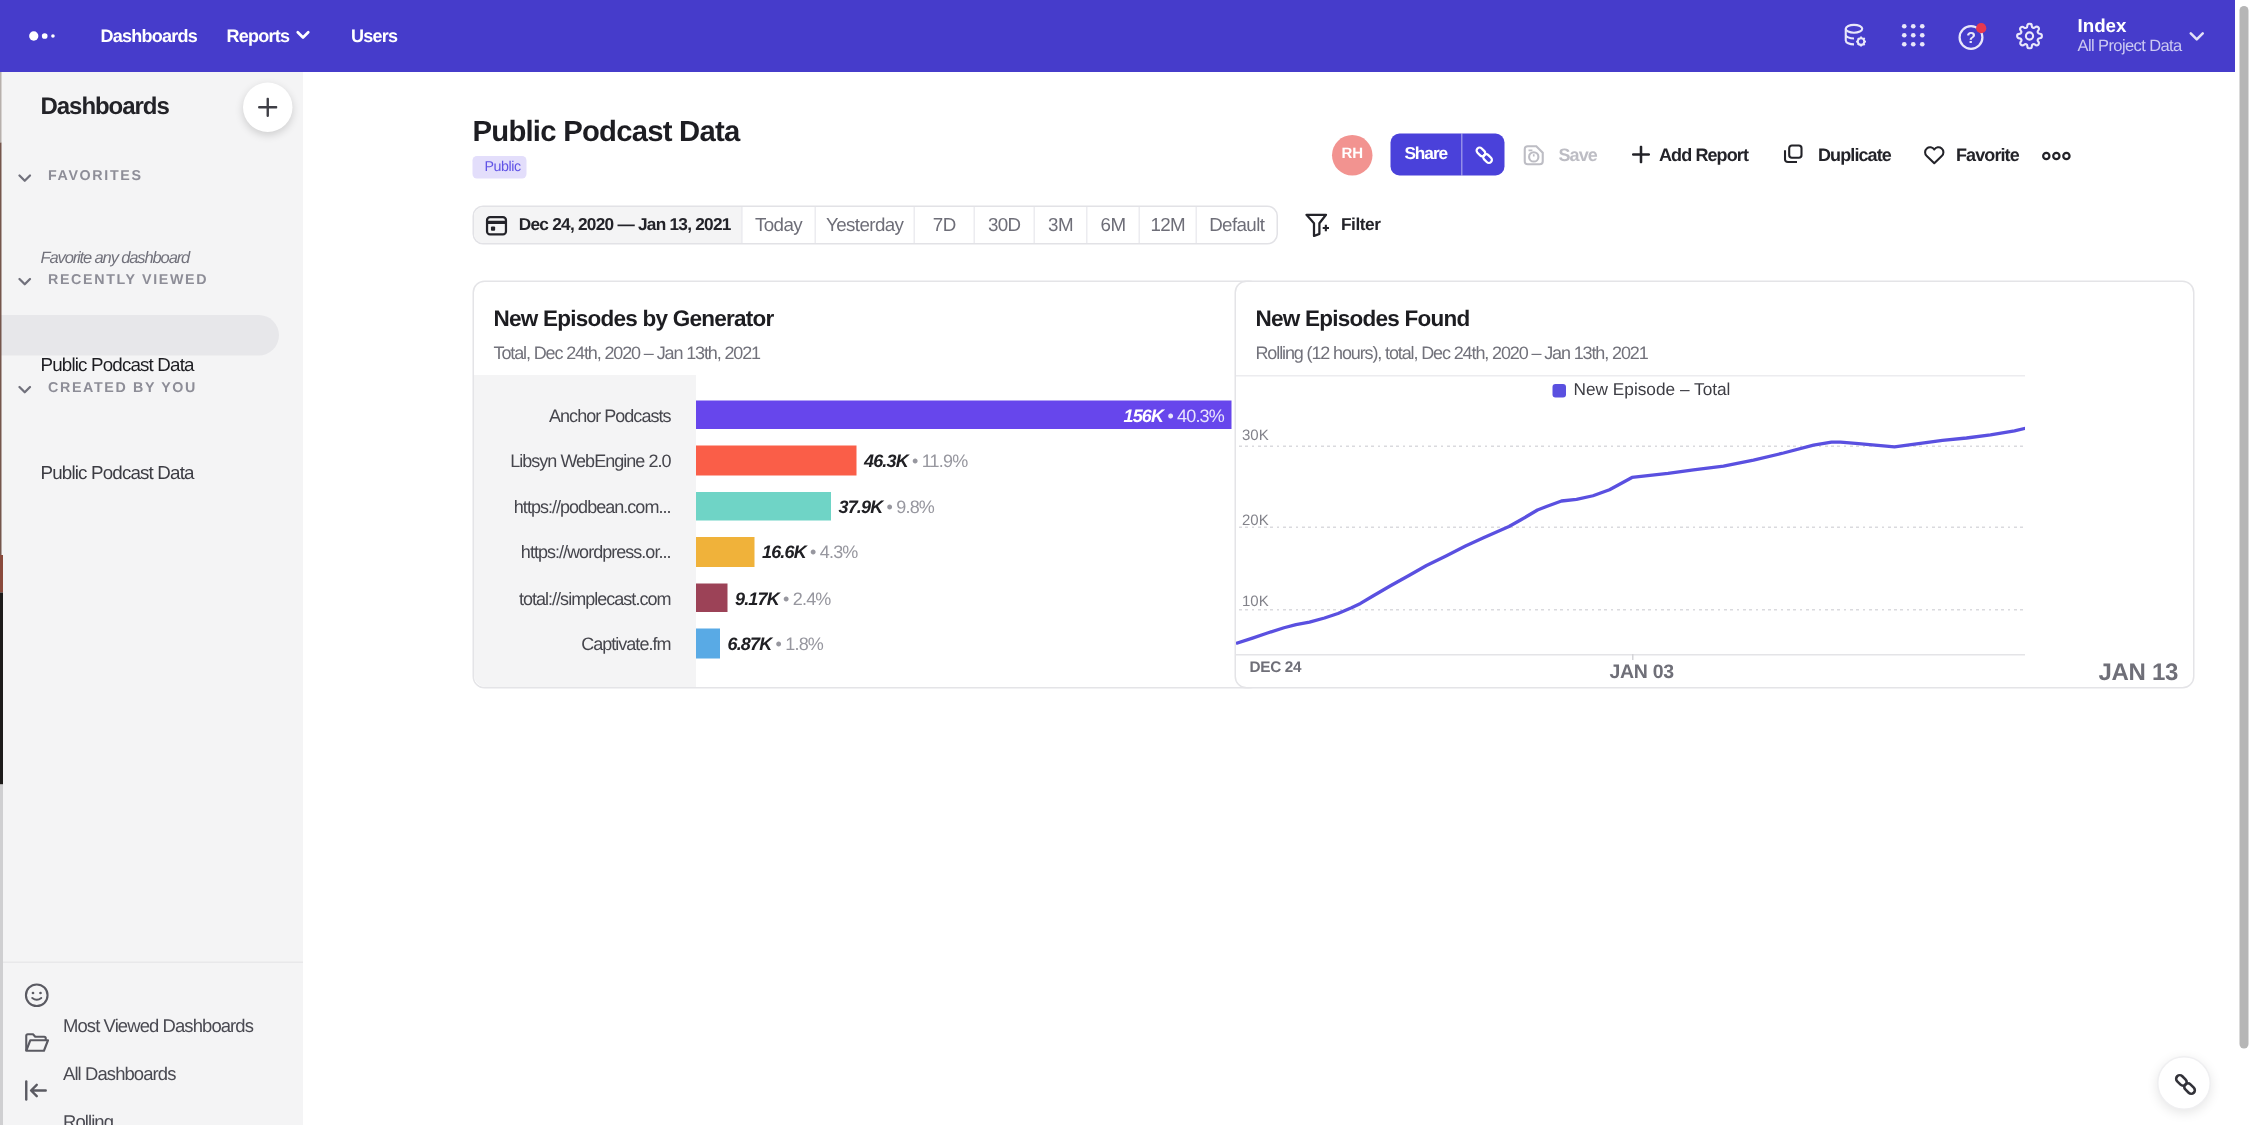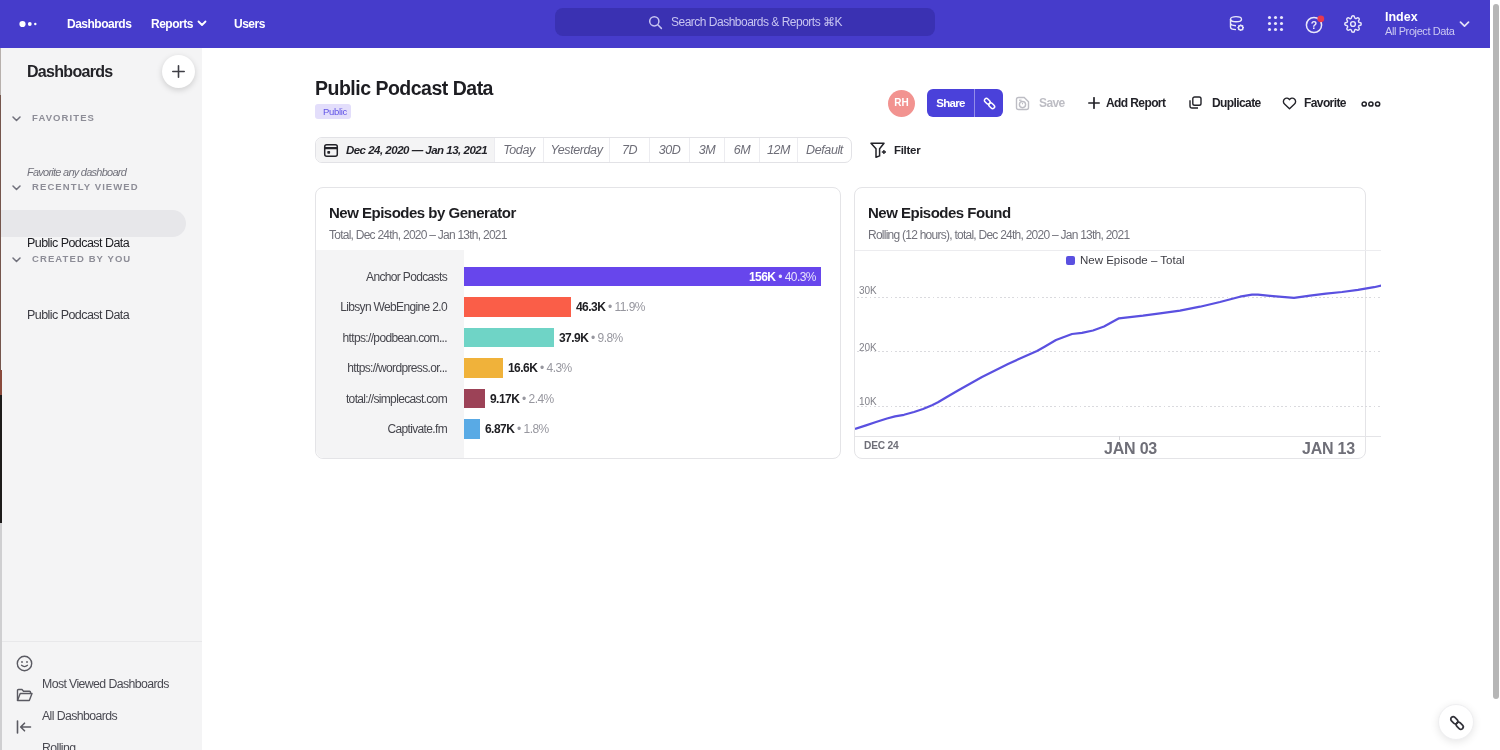--- a/index.html
+++ b/index.html
@@ -20,48 +20,41 @@
   .sechead { position:absolute; left:32px; font-size:9.5px; font-weight:700;
     letter-spacing:1.1px; color:#8d8d97; }
   .secchev { position:absolute; left:12px; }
   .sitem { position:absolute; left:27px; font-size:12.5px; color:#3c3c43; letter-spacing:-0.55px;margin-top:20px; }
   .card { position:absolute; top:139px; height:272px; background:#fff;
     border:1px solid #e4e4e7; border-radius:8px; }
   .cardtitle { position:absolute; left:13px; top:16px; font-size:15px; font-weight:700; letter-spacing:-0.5px; color:#1d1d21; }
   .cardsub { position:absolute; left:13px; top:40px; font-size:12px; letter-spacing:-0.75px; color:#72727b; }
   .btnlabel { font-size:12px; font-weight:600; color:#232329; letter-spacing:-0.6px; }
   .seg { height:24px; line-height:24px; font-size:12.5px; color:#6e6e78; letter-spacing:-0.4px; text-align:center;
-    border-right:1px solid #ececf0;font-style:italic; }
+    border-right:1px solid #ececf0; }
   .barlabel { position:absolute; width:131px; text-align:right; font-size:12px; letter-spacing:-0.65px; color:#46464d; }
   .barval { white-space:nowrap; font-size:12px; letter-spacing:-0.55px; }
-  .barval b { color:#202024; font-weight:700; }
+  .barval b { color:#202024; font-weight:700;font-style:italic; }
   .barval span { color:#97979f; }
 </style>
 </head>
 <body>
 
 <div id="nav">
   <svg class="abs" style="left:18px;top:17px" width="24" height="14" viewBox="0 0 24 14">
     <circle cx="4.5" cy="7" r="3.1" fill="#fff"></circle>
     <circle cx="11.8" cy="7" r="1.9" fill="#fff"></circle>
     <circle cx="17.3" cy="7" r="1.2" fill="#fff"></circle>
   </svg>
   <span class="link" style="left:67px">Dashboards</span>
   <span class="link" style="left:151px">Reports</span>
   <svg class="abs" style="left:197px;top:20px" width="10" height="7" viewBox="0 0 10 7">
     <path d="M1.5 1.5 L5 5 L8.5 1.5" stroke="#fff" stroke-width="1.8" fill="none" stroke-linecap="round" stroke-linejoin="round"></path>
   </svg>
   <span class="link" style="left:234px">Users</span>
-  <div id="search">
-    <svg width="15" height="15" viewBox="0 0 15 15">
-      <circle cx="6.3" cy="6.3" r="4.6" stroke="#c7c4f1" stroke-width="1.5" fill="none"></circle>
-      <path d="M9.8 9.8 L13.4 13.4" stroke="#c7c4f1" stroke-width="1.5" stroke-linecap="round"></path>
-    </svg>
-    Search Dashboards &amp; Reports ⌘K
-  </div>
   <svg class="navicon" style="left:1228px" width="18" height="18" viewBox="0 0 18 18" fill="none" stroke="#e9e7fa" stroke-width="1.4">
     <ellipse cx="8" cy="4.2" rx="5.5" ry="2.6"></ellipse>
     <path d="M2.5 4.2 V12 C2.5 13.4 5 14.6 8 14.6 M2.5 8.1 C2.5 9.5 5 10.7 8 10.7"></path>
     <circle cx="12.7" cy="12.7" r="2.2"></circle>
     <path d="M12.7 9.4 v1.2 M12.7 14.8 v1.2 M16 12.7 h-1.2 M10.6 12.7 h-1.2 M15.1 10.3 l-.9.9 M11.4 14 l-.9.9 M15.1 15.1 l-.9-.9 M11.4 11.4 l-.9-.9" stroke-width="1.2"></path>
   </svg>
   <svg class="navicon" style="left:1267px" width="17" height="17" viewBox="0 0 17 17" fill="#e9e7fa">
     <circle cx="2.5" cy="2.5" r="1.55"></circle>
       <circle cx="8.5" cy="2.5" r="1.55"></circle>
       <circle cx="14.5" cy="2.5" r="1.55"></circle>
@@ -215,37 +208,37 @@
   <div class="abs" style="left:148px;top:170px;width:39px;height:19.5px;background:#f0b23a"></div>
   <div class="abs barval" style="left:192px;top:173px"><b>16.6K</b> <span>• 4.3%</span></div>
   <div class="barlabel" style="top:204px">total://simplecast.com</div>
   <div class="abs" style="left:148px;top:200.5px;width:21px;height:19.5px;background:#9c4257"></div>
   <div class="abs barval" style="left:174px;top:204px"><b>9.17K</b> <span>• 2.4%</span></div>
   <div class="barlabel" style="top:234px">Captivate.fm</div>
   <div class="abs" style="left:148px;top:231px;width:16px;height:19.5px;background:#59aae5"></div>
   <div class="abs barval" style="left:169px;top:234px"><b>6.87K</b> <span>• 1.8%</span></div>
 </div>
 
-<div class="card" style="left:854px;top:187px;width:512px">
+<div class="card" style="left:823px;top:187px;width:640px">
   <div class="cardtitle">New Episodes Found</div>
   <div class="cardsub">Rolling (12 hours), total, Dec 24th, 2020 – Jan 13th, 2021</div>
   <div class="abs" style="left:0;top:62px;width:526px;border-top:1px solid #ececef"></div>
   <div class="abs" style="left:211px;top:68px;width:9px;height:9px;background:#5a50e0;border-radius:2px"></div>
   <div class="abs" style="left:225px;top:66px;font-size:11.5px;color:#3d3d44">New Episode – Total</div>
 
   <div class="abs" style="left:2px;top:108.5px;width:524px;height:1px;background:repeating-linear-gradient(90deg,#dadade 0 1.8px,transparent 1.8px 4.2px)"></div>
   <div class="abs" style="left:2px;top:163px;width:524px;height:1px;background:repeating-linear-gradient(90deg,#dadade 0 1.8px,transparent 1.8px 4.2px)"></div>
   <div class="abs" style="left:2px;top:218px;width:524px;height:1px;background:repeating-linear-gradient(90deg,#dadade 0 1.8px,transparent 1.8px 4.2px)"></div>
   <div class="abs" style="left:4px;top:97px;font-size:10px;color:#82828a">30K</div>
   <div class="abs" style="left:4px;top:154px;font-size:10px;color:#82828a">20K</div>
   <div class="abs" style="left:4px;top:208px;font-size:10px;color:#82828a">10K</div>
   <div class="abs" style="left:0;top:248px;width:526px;border-top:1px solid #e4e4e7"></div>
   <div class="abs" style="left:264px;top:248px;width:1px;height:4px;background:#d4d4d8"></div>
   <div class="abs" style="left:9px;top:251.5px;font-size:10.2px;font-weight:600;letter-spacing:-0.2px;color:#6f6f78">DEC 24</div>
-  <div class="abs" style="left:249px;top:251.5px;font-size:16px;font-weight:600;letter-spacing:-0.2px;color:#6f6f78">JAN 03</div>
+  <div class="abs" style="left:249px;top:251.5px;font-size:13px;font-weight:600;letter-spacing:-0.2px;color:#6f6f78">JAN 03</div>
   <div class="abs" style="right:10px;top:251.5px;font-size:16px;font-weight:600;letter-spacing:-0.2px;color:#6f6f78">JAN 13</div>
   <svg class="abs" style="left:0;top:62px" width="526" height="185" viewBox="0 0 526 185">
     <path d="M0 179 L11 175.4 L21 172 L32 168.5 L40 166.4 L49 164.8 L59 162 L68 159 L77 155.2 L83 152.3 L91 147.5 L103 140.5 L115 133.8 L127 127 L140 120.6 L153 114 L165 108.5 L182 101 L190 96.5 L201 90 L207 87.7 L217 84 L227 82.9 L238 80.5 L249 76.5 L264 68.3 L288 65.6 L305 63.3 L325 60.7 L345 56.7 L365 52 L385 46.7 L397 44.7 L403 44.7 L415 45.8 L439 47.9 L455 45.7 L471 43.6 L487 42 L503 39.9 L519 37.2 L528 35.1" fill="none" stroke="#5a50e0" stroke-width="2.2" stroke-linejoin="round"></path>
   </svg>
 </div>
 
 <div class="abs" style="left:1438px;top:704px;width:36px;height:36px;border-radius:50%;background:#fff;border:1px solid #efeff1;box-shadow:0 2px 8px rgba(0,0,0,0.10)">
   <svg style="position:absolute;left:9px;top:9px" width="18" height="18" viewBox="0 0 24 24" fill="none" stroke="#33333a" stroke-width="2.3">
     <g transform="rotate(-45 12 12)">
       <rect x="8.8" y="1.6" width="6.4" height="10.6" rx="3.2"></rect>

